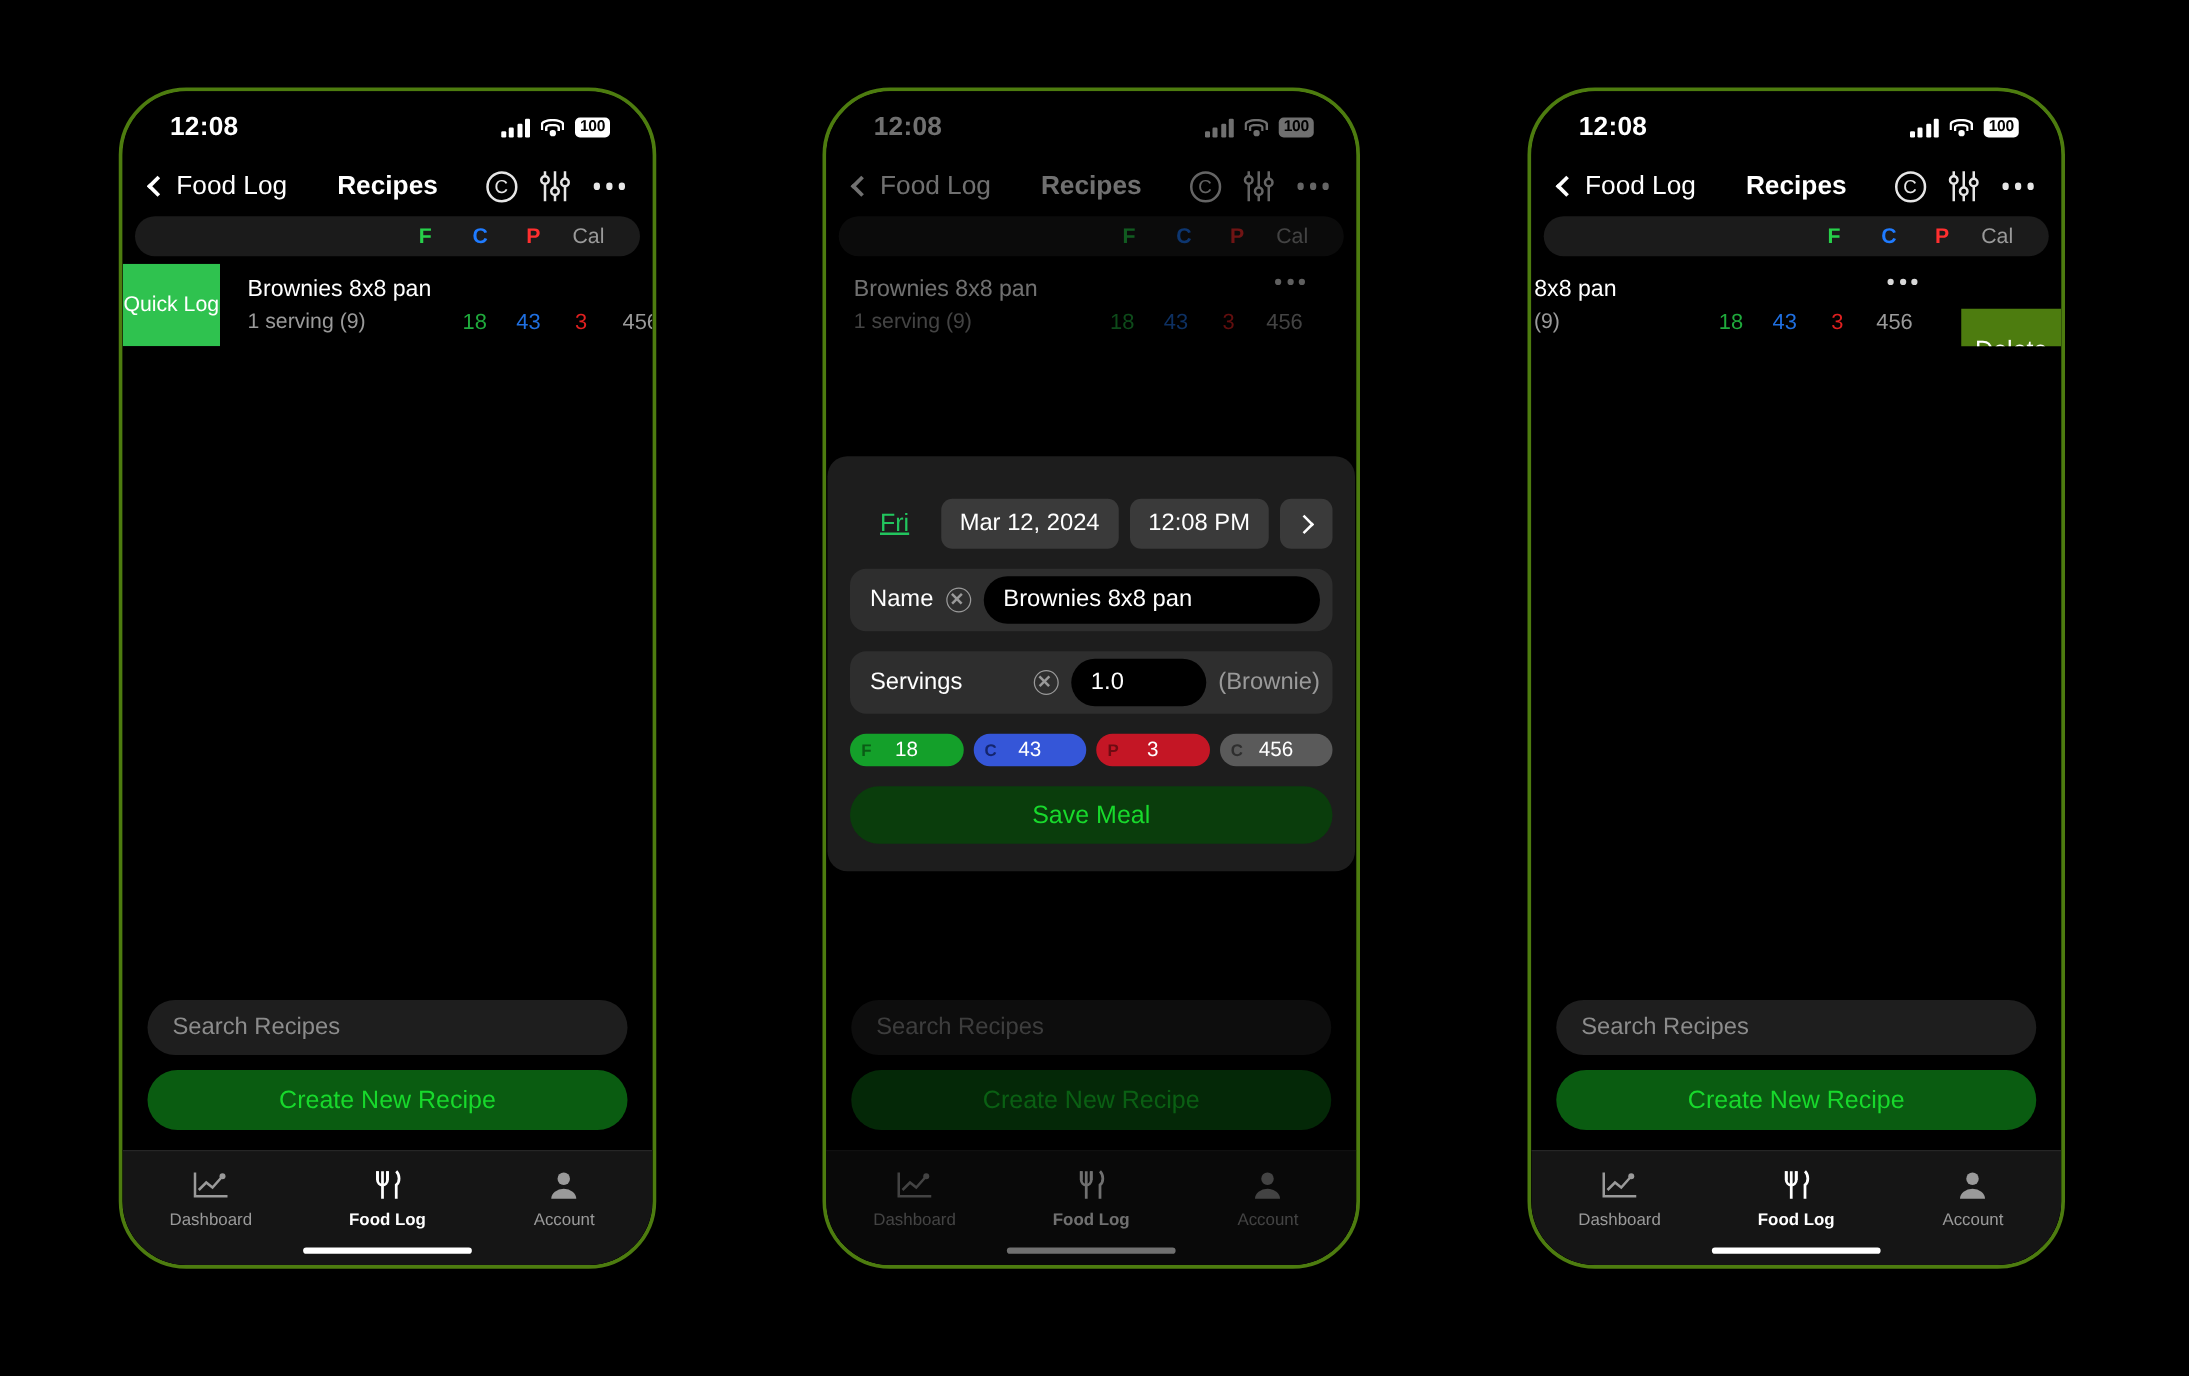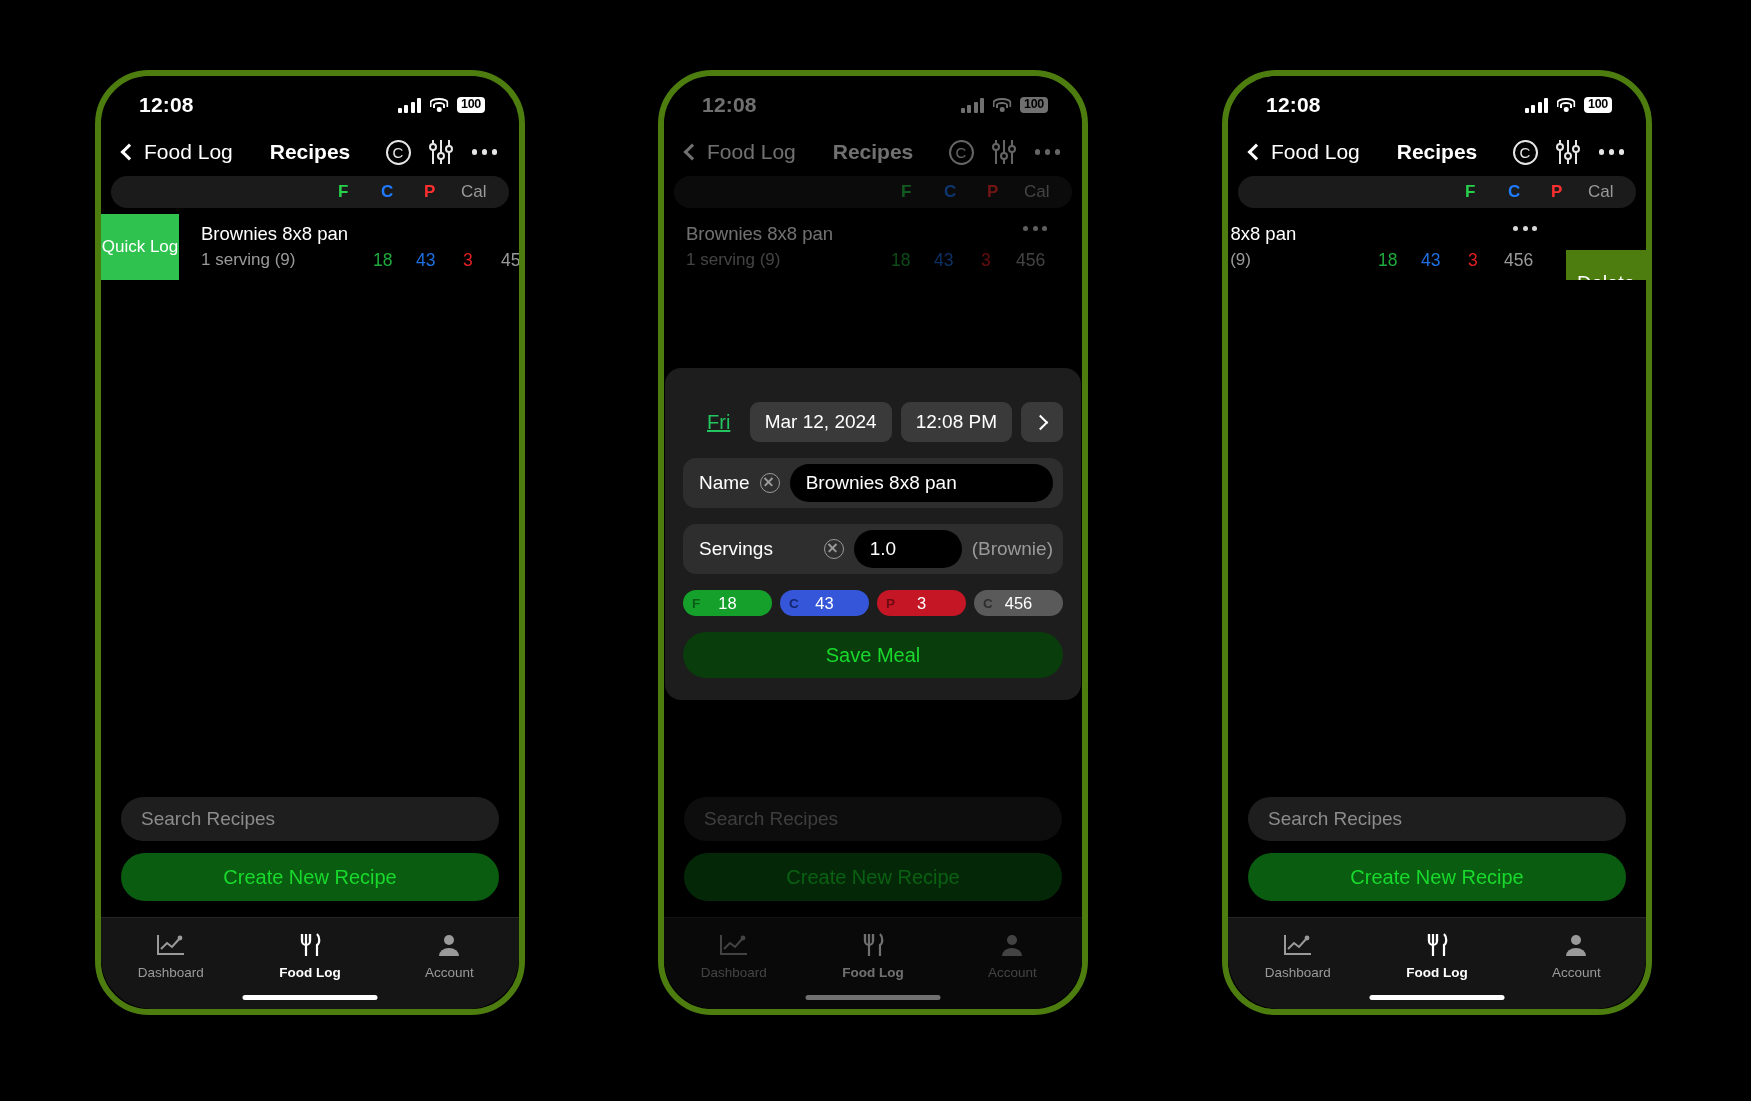--- a/index.html
+++ b/index.html
@@ -5,21 +5,21 @@
   * { margin:0; padding:0; box-sizing:border-box; }
   html,body {
     width:1751px; height:1101px; background:#000;
     font-family:"Liberation Sans", sans-serif; overflow:hidden;
   }
   .stage { position:relative; width:1751px; height:1101px; background:#000; }
 
   
   .phone {
     position:absolute; top:70px; width:430px; height:945px;
-    border:6px solid #4d7c0f; border-radius:54px; background:#000;
+    border:3px solid #4d7c0f; border-radius:54px; background:#000;
     overflow:hidden;
   }
   #phone1 { left:95px; }
   #phone2 { left:658px; }
   #phone3 { left:1222px; }
   .screen { position:absolute; inset:0; border-radius:51px; overflow:hidden; background:#000; }
 
   
   .statusbar {
     height:52px; display:flex; align-items:center;

